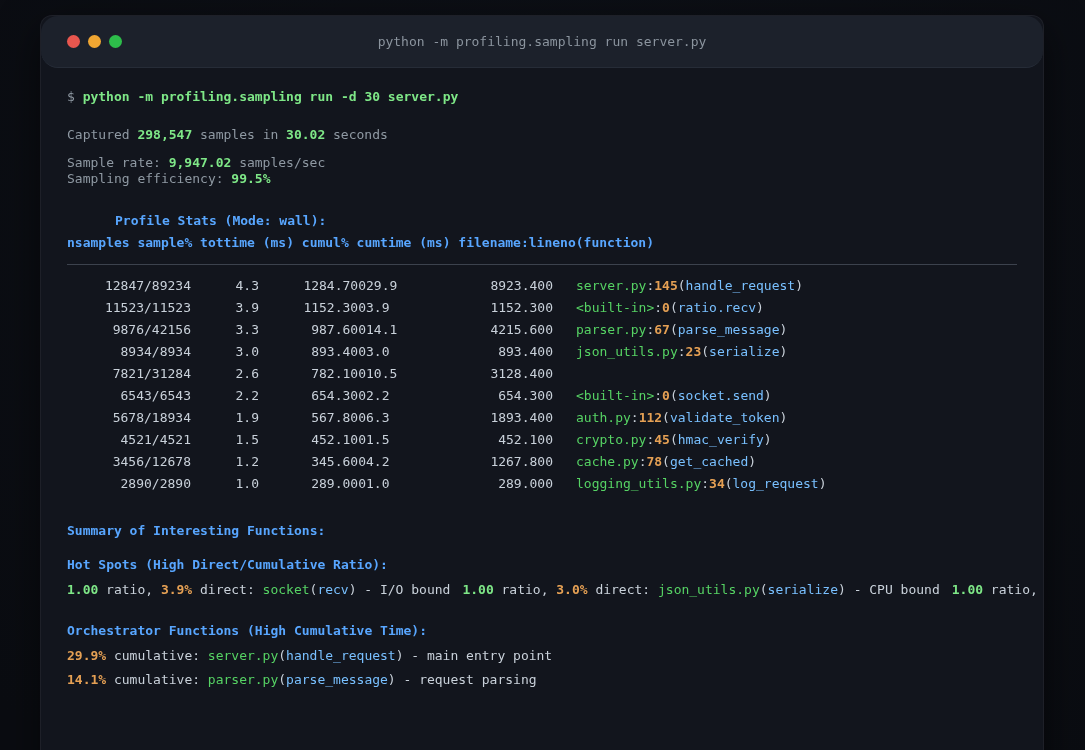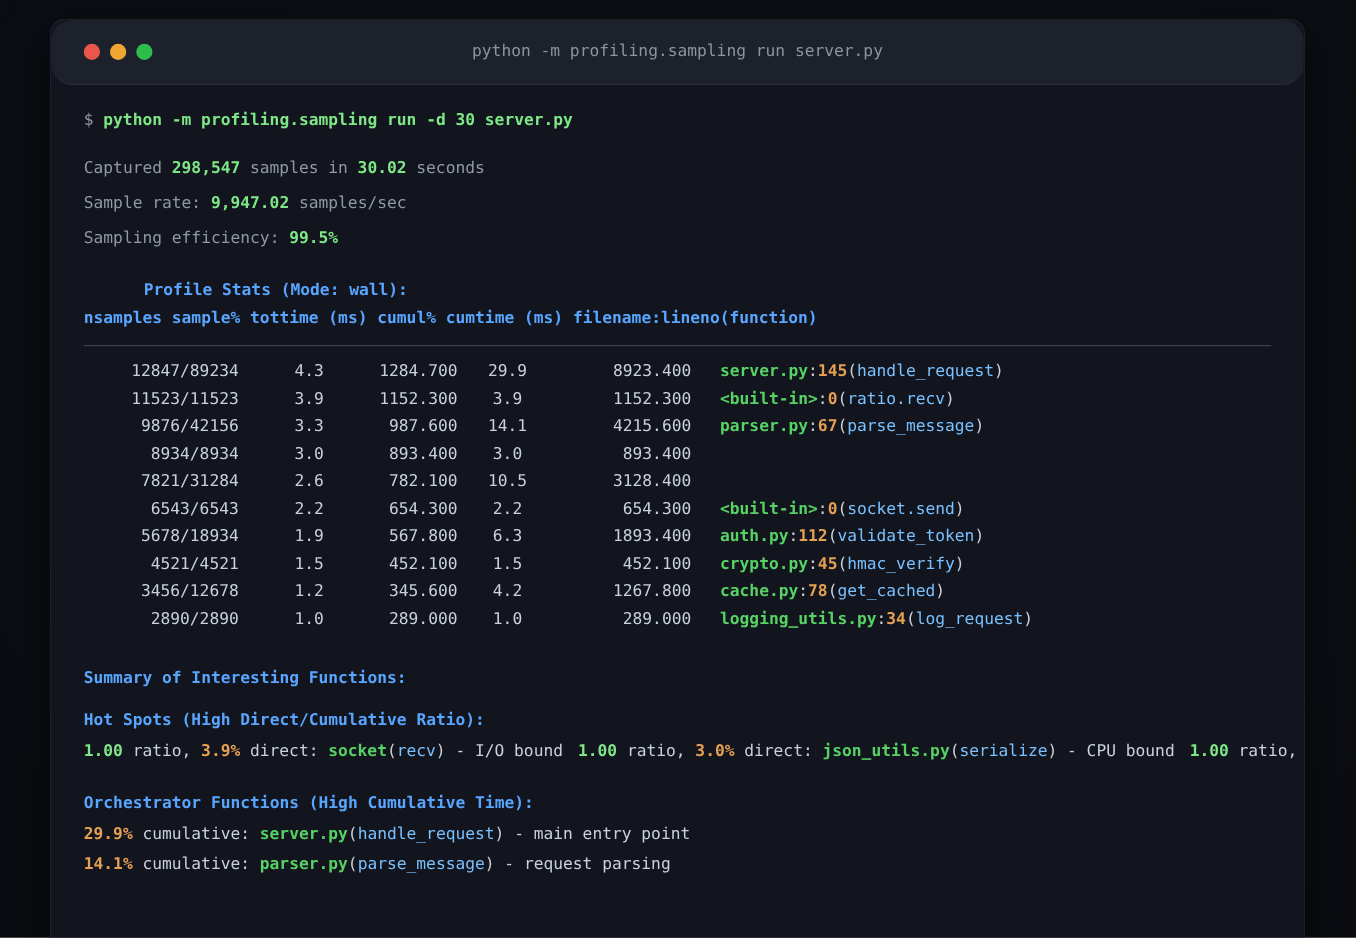--- a/index.html
+++ b/index.html
@@ -34,39 +34,39 @@
   .light.red{background:var(--light-red);}
   .light.yellow{background:var(--light-yellow);}
   .light.green{background:var(--light-green);}
   .titlebar-title{flex:1; text-align:center; font-size:13px; color:var(--title-text); letter-spacing:0;}
   .content{padding:0 26px; font-size:13px; color:var(--gray);}
   .line{height:16px; line-height:16px; display:flex; column-gap:7.8px; white-space:pre; align-items:baseline;}
   .seg{white-space:pre;}
   .t-gray{color:var(--gray);}
   .t-bright{color:var(--bright);}
   .t-green-b{color:var(--green-bright); font-weight:bold;}
-  .t-green{color:var(--green);font-weight:bold;}
+  .t-green{color:var(--green);}
   .t-orange{color:var(--orange); font-weight:bold;}
   .t-blue-h{color:var(--blue); font-weight:bold;}
   .t-blue{color:var(--blue-light);}
   .t-num{color:var(--bright);}
   
   .l-cmd{margin-top:21px;}
   .l-captured{margin-top:22px;}
   .l-rate{margin-top:12px;}
-  .l-eff{margin-top:12px;}
+  .l-eff{}
   .l-profile-heading{margin-top:26px;margin-left:48px;}
   .l-cols{margin-top:6px;}
   .table-divider{margin-top:13px; border-top:1px solid var(--divider); height:0; width:100%;}
   .stats-rows{margin-top:10px;}
   .stat-row{display:flex; height:22px; line-height:22px; white-space:pre;}
   .stat-row .c1{width:124px; text-align:right;}
   .stat-row .c2{width:68px;  text-align:right;}
   .stat-row .c3{width:107px; text-align:right;}
-  .stat-row .c4{width:80px;  text-align:center;}
+  .stat-row .c4{width:80px;  text-align:left;}
   .stat-row .c5{width:107px; text-align:right;}
   .stat-row .loc{padding-left:23px; text-align:left;}
   .l-summary-heading{margin-top:28px;}
   .l-hotspots-heading{margin-top:18px;}
   .hotspots-list{margin-top:9px; display:flex; flex-direction:row; gap:12px;}
   .l-orch-heading{margin-top:25px;}
   .orch-list{margin-top:9px; display:flex; flex-direction:column; gap:8px;}
 </style>
 </head>
 <body>
@@ -140,20 +140,21 @@
     <span class="c5 t-num">4215.600</span>
     <span class="loc"><span class="t-green">parser.py</span><span class="t-bright">:</span><span class="t-orange">67</span><span class="t-bright">(</span><span class="t-blue">parse_message</span><span class="t-bright">)</span></span>
   </div>
 
   <div class="stat-row">
     <span class="c1 t-num">8934/8934</span>
     <span class="c2 t-num">3.0</span>
     <span class="c3 t-num">893.400</span>
     <span class="c4 t-num">3.0</span>
     <span class="c5 t-num">893.400</span>
+    <span class="loc"><span class="t-green">json_utils.py</span><span class="t-bright">:</span><span class="t-orange">23</span><span class="t-bright">(</span><span class="t-blue">serialize</span><span class="t-bright">)</span></span>
   </div>
 
   <div class="stat-row">
     <span class="c1 t-num">7821/31284</span>
     <span class="c2 t-num">2.6</span>
     <span class="c3 t-num">782.100</span>
     <span class="c4 t-num">10.5</span>
     <span class="c5 t-num">3128.400</span>
   </div>
 

